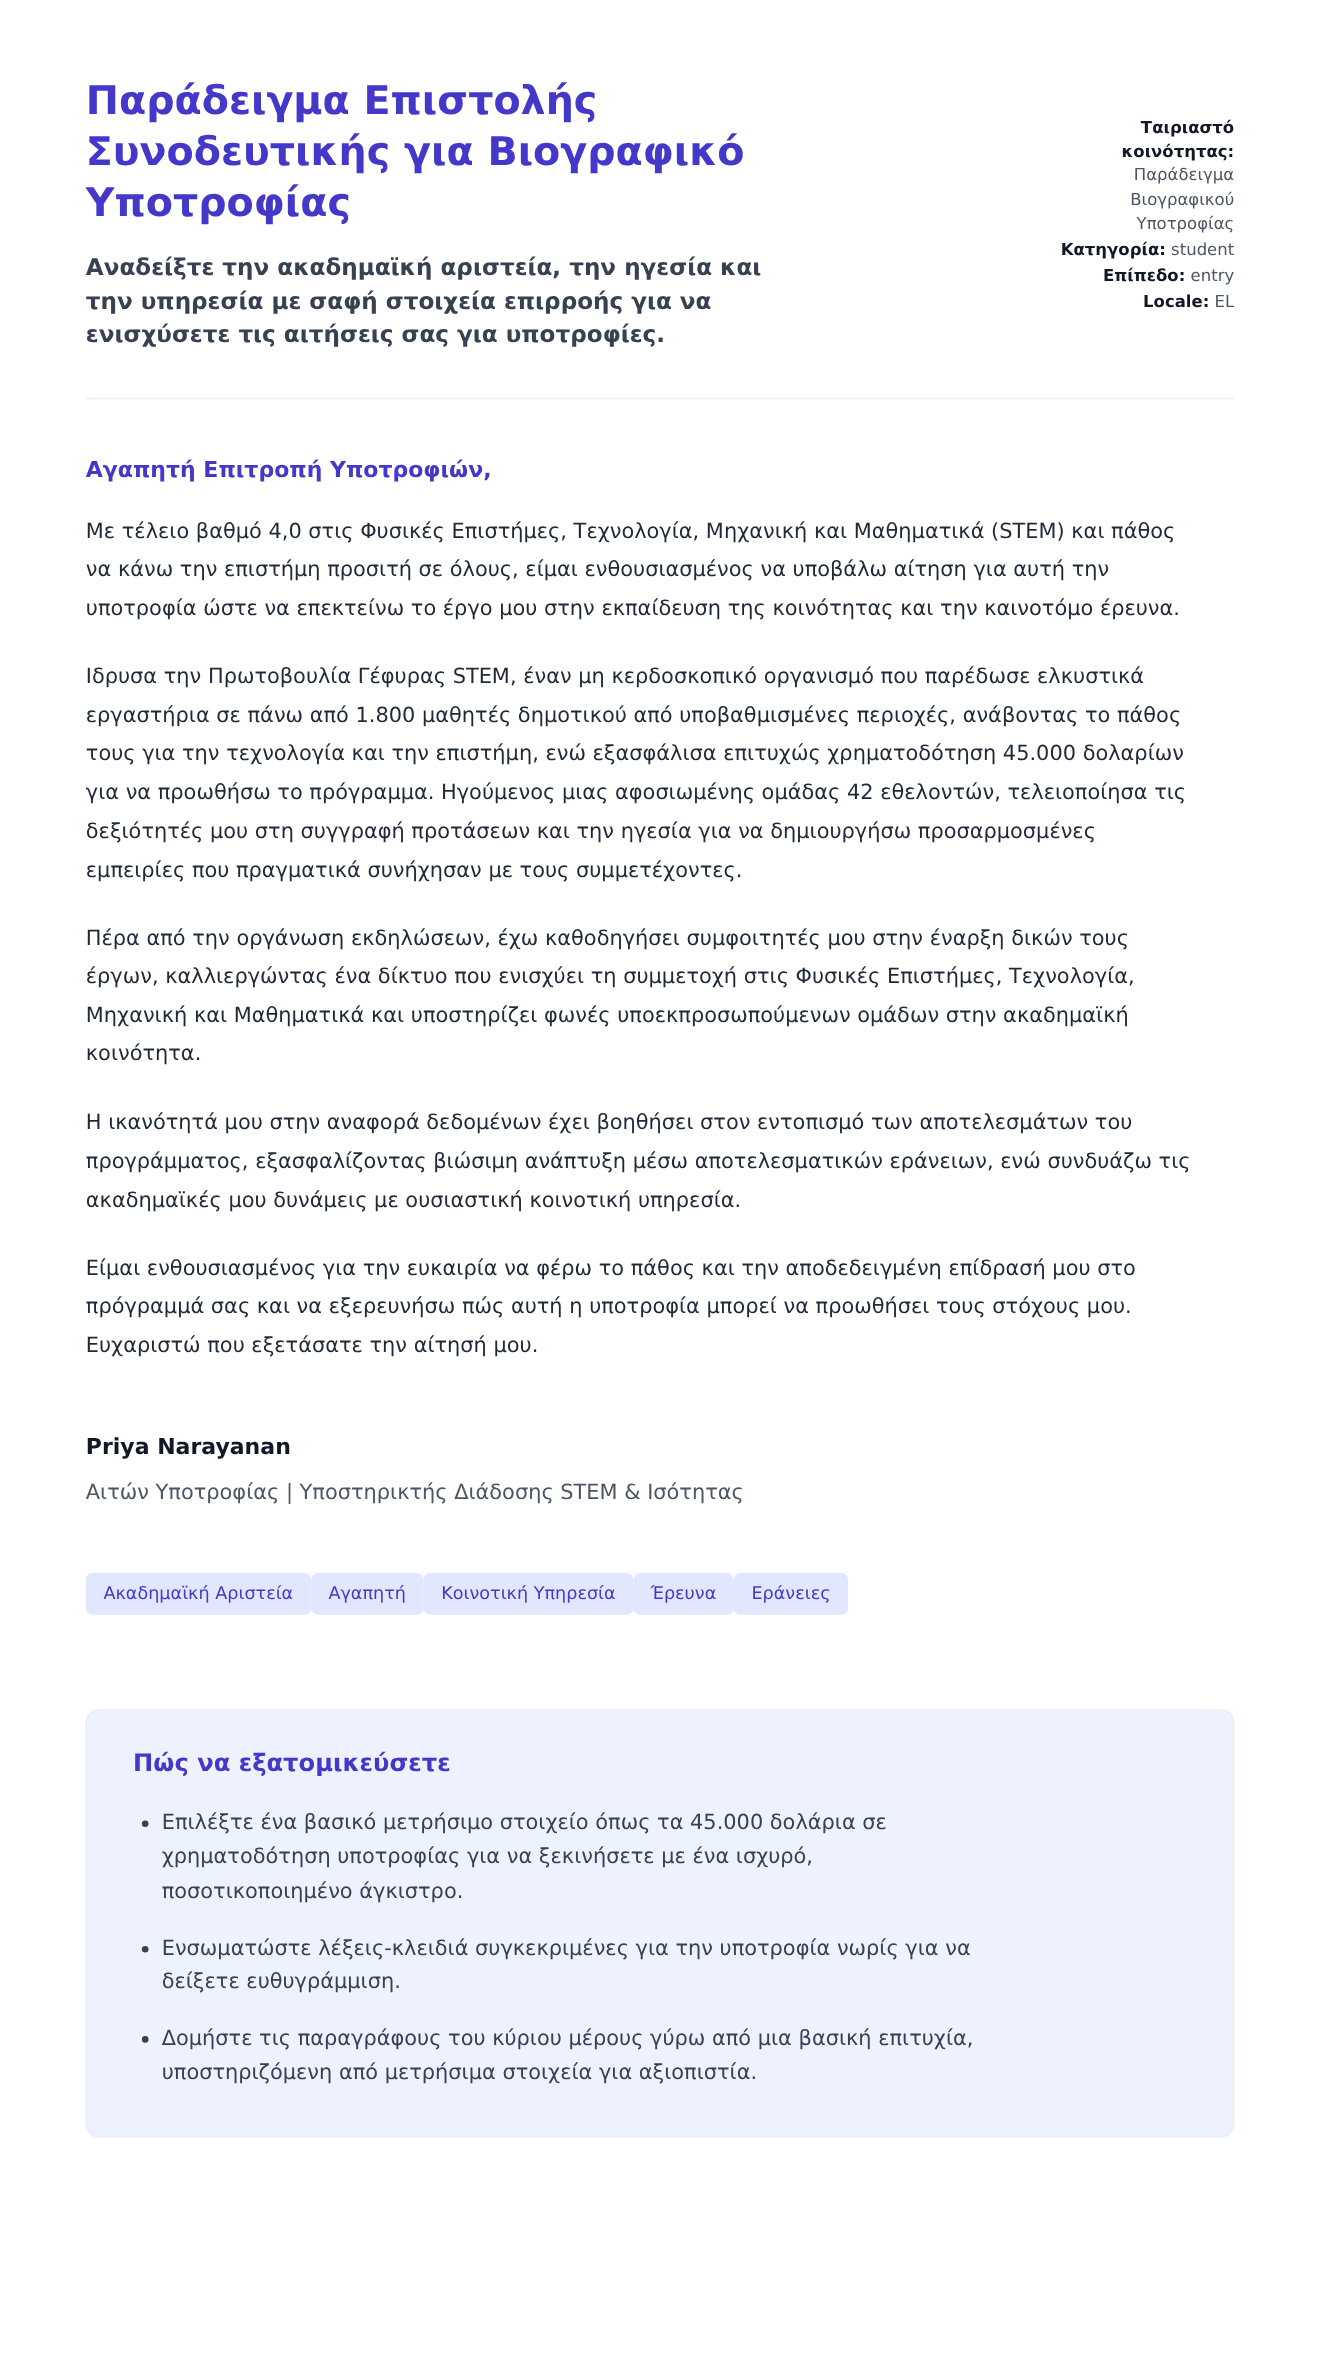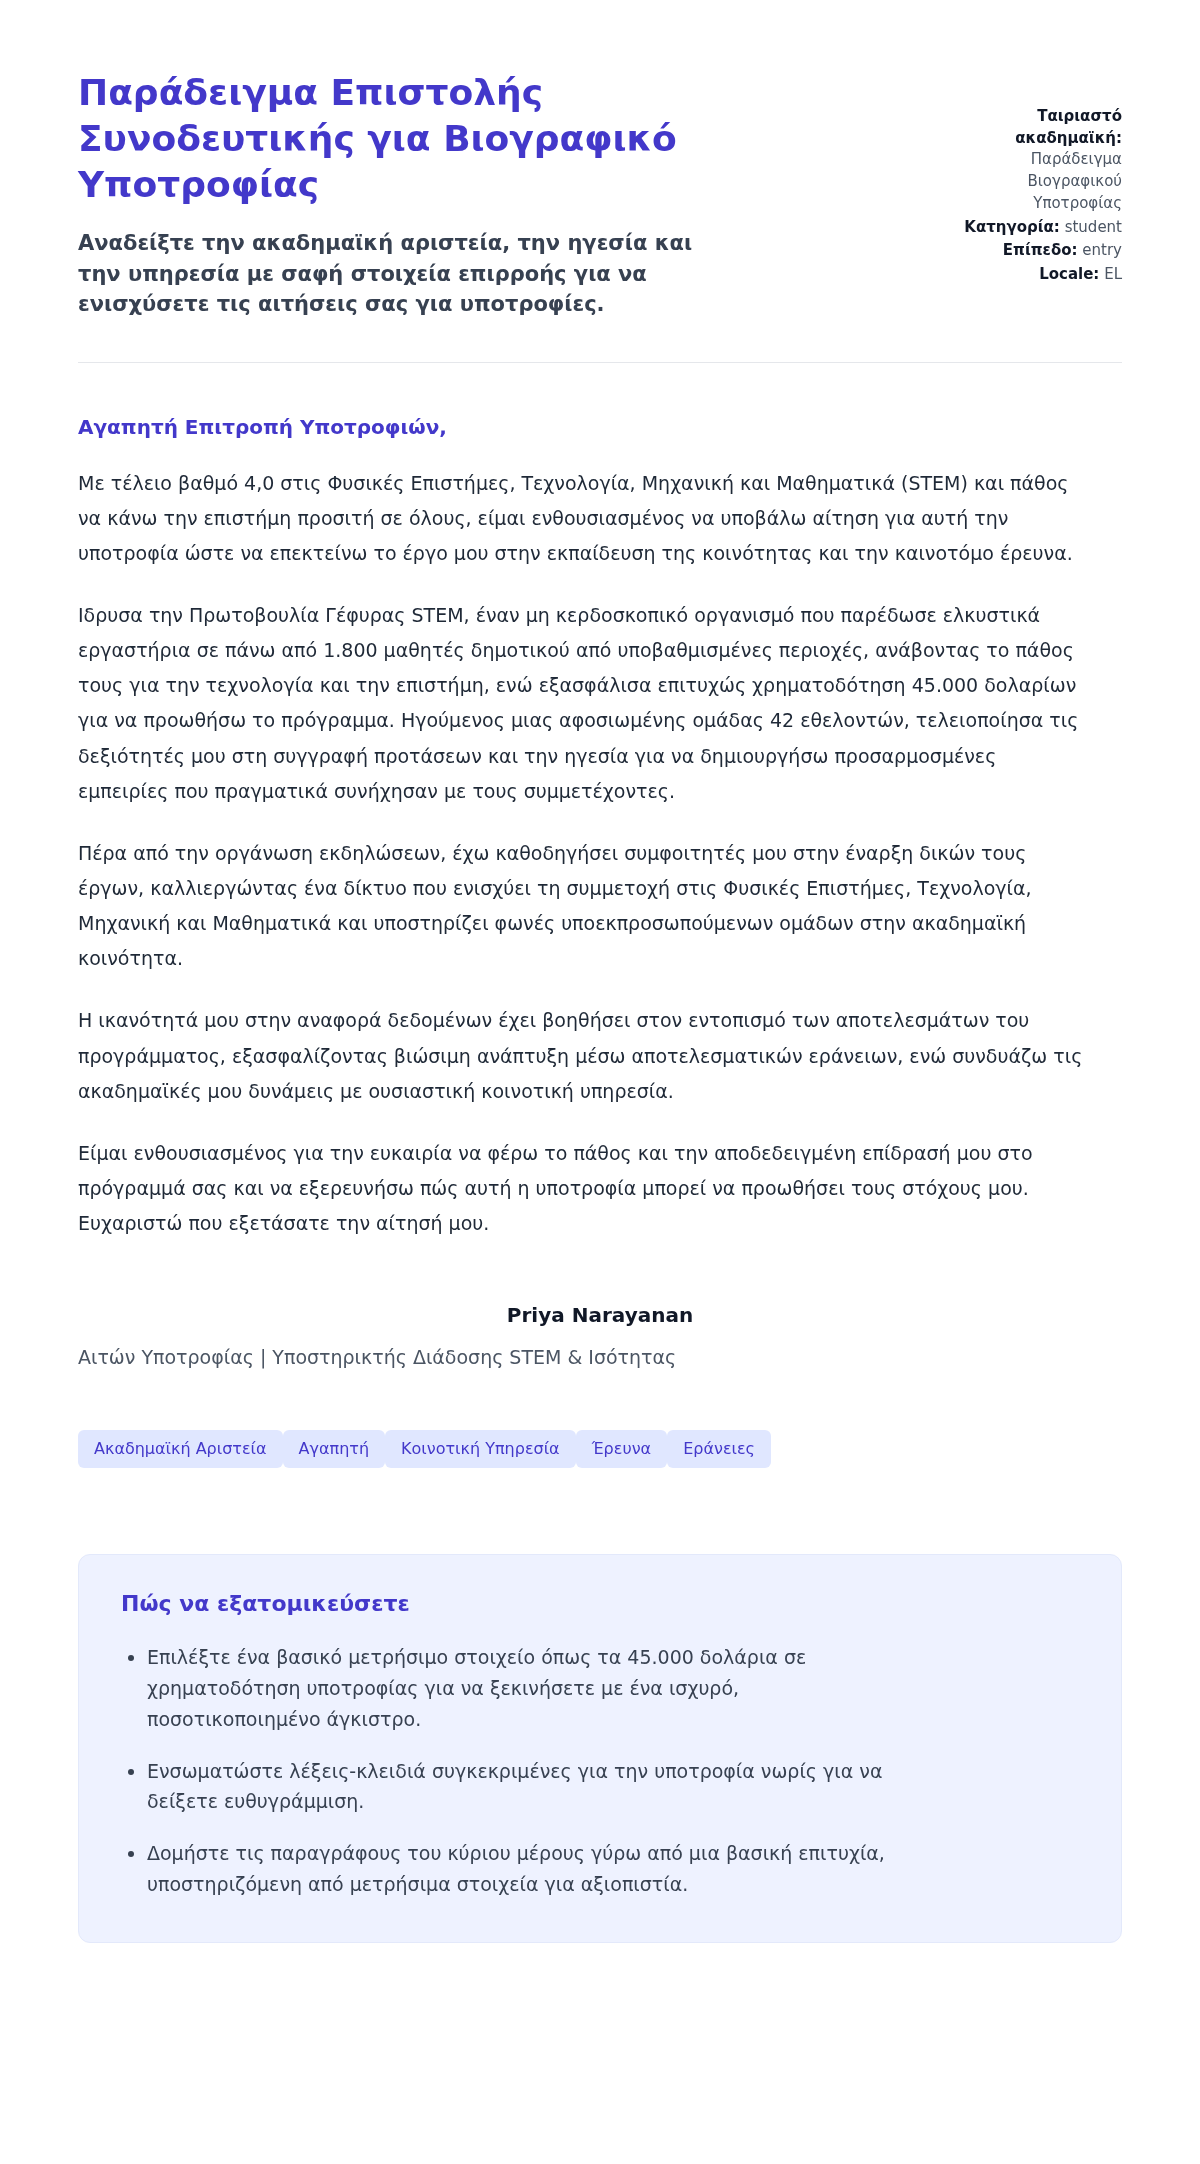--- a/index.html
+++ b/index.html
@@ -77,21 +77,20 @@
     max-width: 1010px;
     font-size: 19px;
     line-height: 1.85;
     color: #1f2937;
   }
   .sig-name {
     margin: 62px 0 0 0;
     font-size: 20px;
     font-weight: bold;
     color: #111827;
-    text-align: center;
   }
   .sig-title {
     margin: 19px 0 0 0;
     font-size: 19px;
     color: #4b5563;
   }
 
   
   .tags {
     display: flex;
@@ -143,21 +142,21 @@
 <div class="page">
 
   <header class="header">
     <div class="header-left">
       <h1 class="page-title">Παράδειγμα Επιστολής Συνοδευτικής για Βιογραφικό Υποτροφίας</h1>
       <p class="page-subtitle">Αναδείξτε την ακαδημαϊκή αριστεία, την ηγεσία και την υπηρεσία με σαφή στοιχεία επιρροής για να ενισχύσετε τις αιτήσεις σας για υποτροφίες.</p>
     </div>
 
     <aside class="meta-panel">
       <div class="meta-row">
-        <span class="meta-label">Ταιριαστό ακαδημαϊκή:</span>
+        <span class="meta-label">Ταιριαστό κοινότητας:</span>
         <span class="meta-value">Παράδειγμα Βιογραφικού Υποτροφίας</span>
       </div>
       <div class="meta-row">
         <span class="meta-label">Κατηγορία:</span>
         <span class="meta-value">student</span>
       </div>
       <div class="meta-row">
         <span class="meta-label">Επίπεδο:</span>
         <span class="meta-value">entry</span>
       </div>

